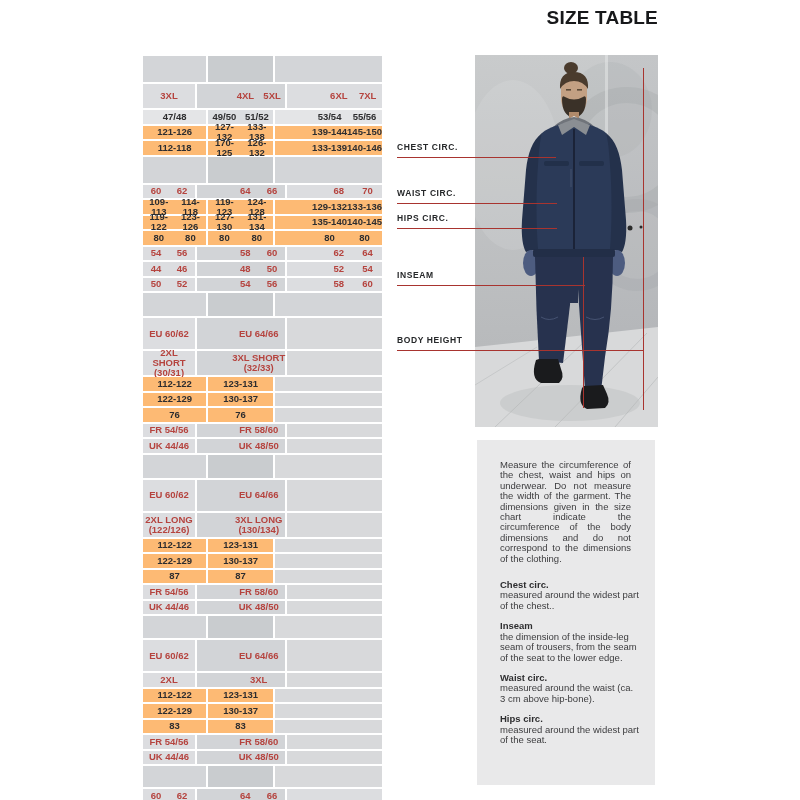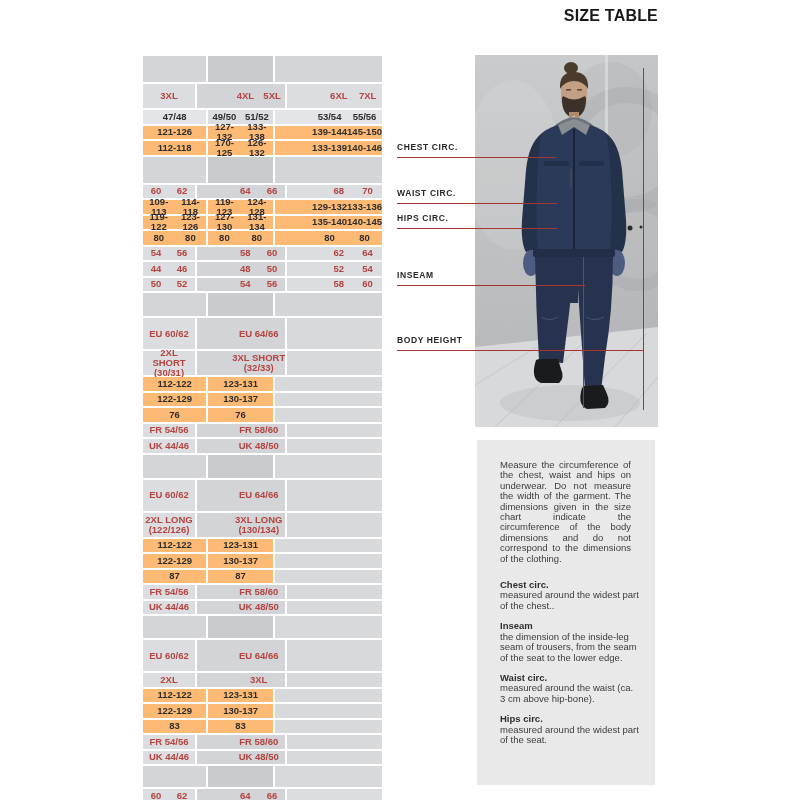--- a/index.html
+++ b/index.html
@@ -1,21 +1,21 @@
 <!DOCTYPE html>
 <html><head>
 <meta charset="utf-8">
 <style>
   html,body{margin:0;padding:0;background:#ffffff;}
   .page{position:relative;width:800px;height:800px;background:#fff;overflow:hidden;
         font-family:"Liberation Sans", sans-serif;}
 
   
   .title{position:absolute;top:7px;left:480px;width:178px;margin:0;text-align:right;
-         font-size:16px;font-weight:700;color:#17181a;letter-spacing:.2px;}
+         font-size:19px;font-weight:700;color:#17181a;letter-spacing:.2px;}
 
   
   .table{position:absolute;left:143px;top:56px;width:239px;font-size:9.5px;font-weight:700;}
   .trow{display:flex;margin-bottom:2px;}
   .tcell{display:flex;align-items:center;}
   .g1{width:75px;margin-right:2px;}
   .g2{width:77px;margin-right:2px;}
   .g3{width:83px;padding-left:37px;}
   .tv{width:50%;text-align:center;white-space:pre-line;line-height:10px;}
   .tv.one{width:100%;}

